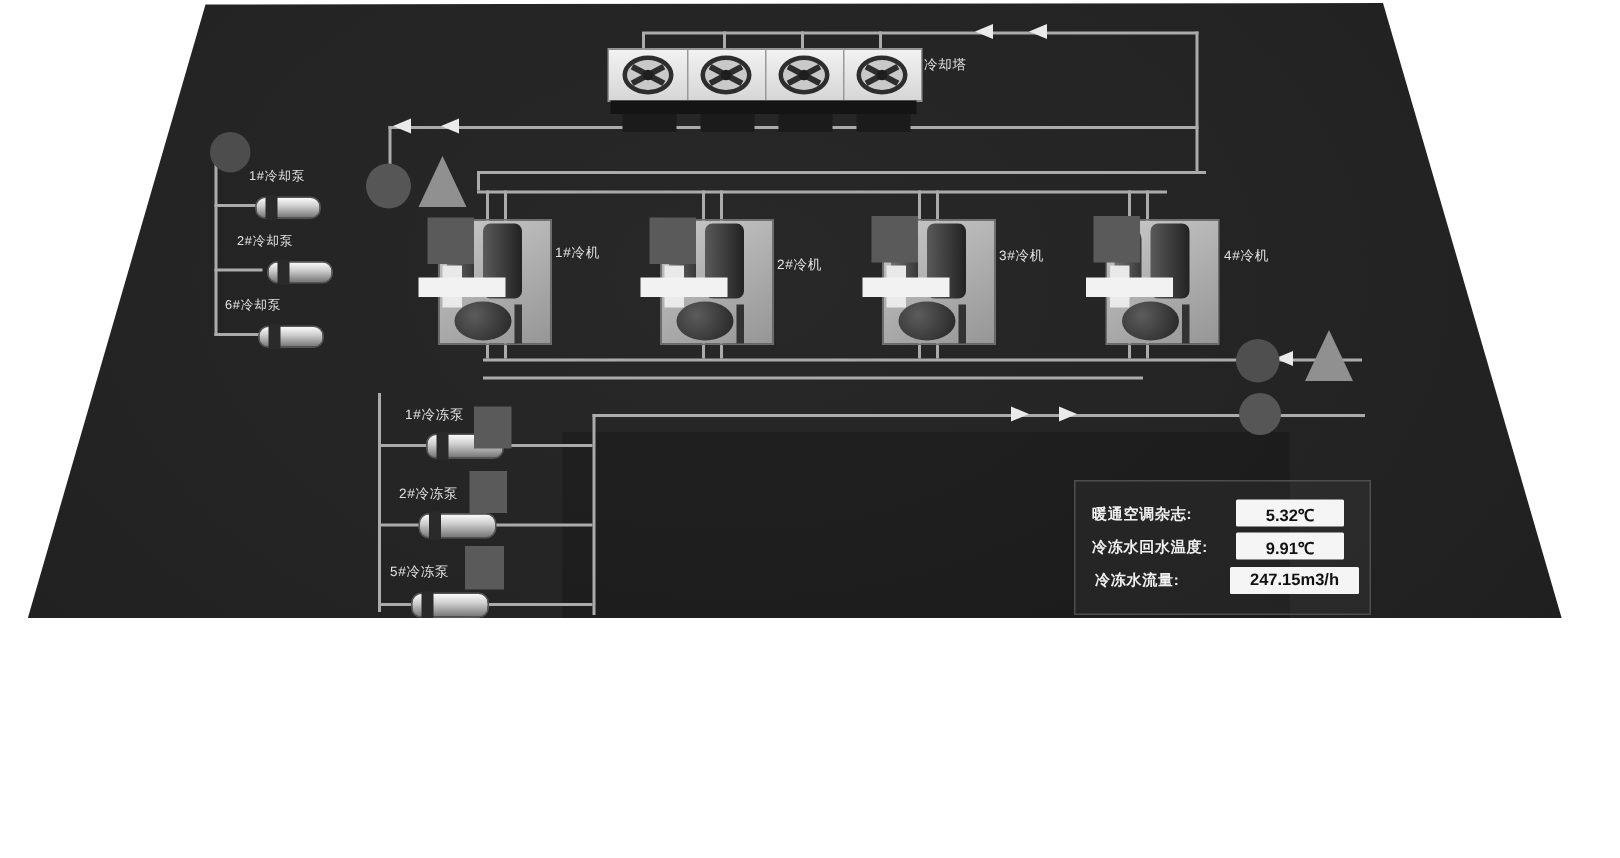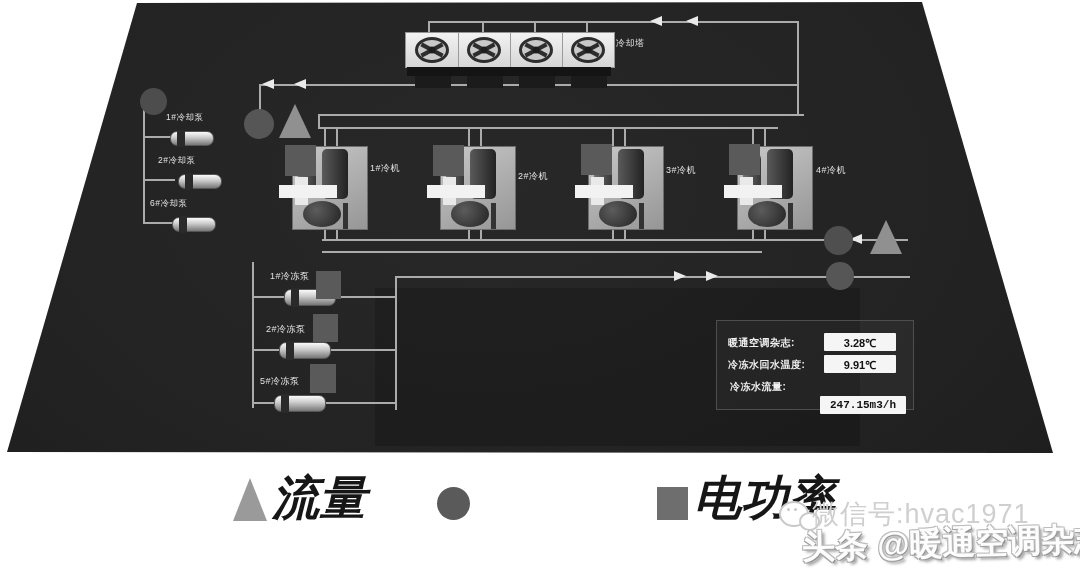--- a/index.html
+++ b/index.html
@@ -1,16 +1,16 @@
 <!DOCTYPE html>
 <html><head>
 <meta charset="utf-8">
 <style>
   html,body{margin:0;padding:0;background:#fff;}
-  #stage{position:relative;width:1080px;height:572px;background:#ffffff;overflow:hidden;
+  #stage{position:relative;width:1080px;height:412px;background:#ffffff;overflow:hidden;
          font-family:"Liberation Sans",sans-serif;}
   
   .floor{position:absolute;left:0;top:0;width:1080px;height:572px;
          clip-path:polygon(137px 3px,922px 2px,1053px 453px,7px 452px);
          background:radial-gradient(ellipse at 45% 32%,#282828 0%,#232323 55%,#1c1c1c 100%);}
   .shade{position:absolute;background:rgba(0,0,0,0.18);}
   
   .pipe-h{position:absolute;height:2px;background:#ababab;}
   .pipe-v{position:absolute;width:2px;background:#ababab;}
   
@@ -259,25 +259,25 @@
 
   <div class="m-circle" style="left:140px;top:88px;width:27px;height:27px;background:#4d4d4d;"></div>
   <div class="m-circle" style="left:244px;top:109px;width:30px;height:30px;background:#565656;"></div>
   <div class="m-tri" style="left:279px;top:104px;"></div>
   <div class="m-circle" style="left:824px;top:226px;width:29px;height:29px;background:#4f4f4f;"></div>
   <div class="m-tri" style="left:870px;top:220px;"></div>
   <div class="m-circle" style="left:826px;top:262px;width:28px;height:28px;background:#565656;"></div>
 
   <div class="ro-panel"></div>
   <div class="ro-label" style="left:728px;top:336px;">暖通空调杂志:</div>
-  <div class="ro-value" style="left:824px;top:333px;width:72px;">3.28℃</div>
+  <div class="ro-value" style="left:824px;top:333px;width:72px;">5.32℃</div>
   <div class="ro-label" style="left:728px;top:358px;">冷冻水回水温度:</div>
   <div class="ro-value" style="left:824px;top:355px;width:72px;">9.91℃</div>
   <div class="ro-label" style="left:730px;top:380px;">冷冻水流量:</div>
-  <div class="ro-value" style="left:820px;top:396px;width:86px;font-family:Liberation Mono, monospace;">247.15m3/h</div>
+  <div class="ro-value" style="left:820px;top:378px;width:86px;">247.15m3/h</div>
 
   <div class="lg-tri"></div>
   <div class="lg-text" style="left:272px;">流量</div>
   <div class="lg-circle"></div>
   <div class="lg-square"></div>
   <div class="lg-text" style="left:694px;">电功率</div>
 
   <div class="wm-icon">
     <b></b>
       <u></u>

